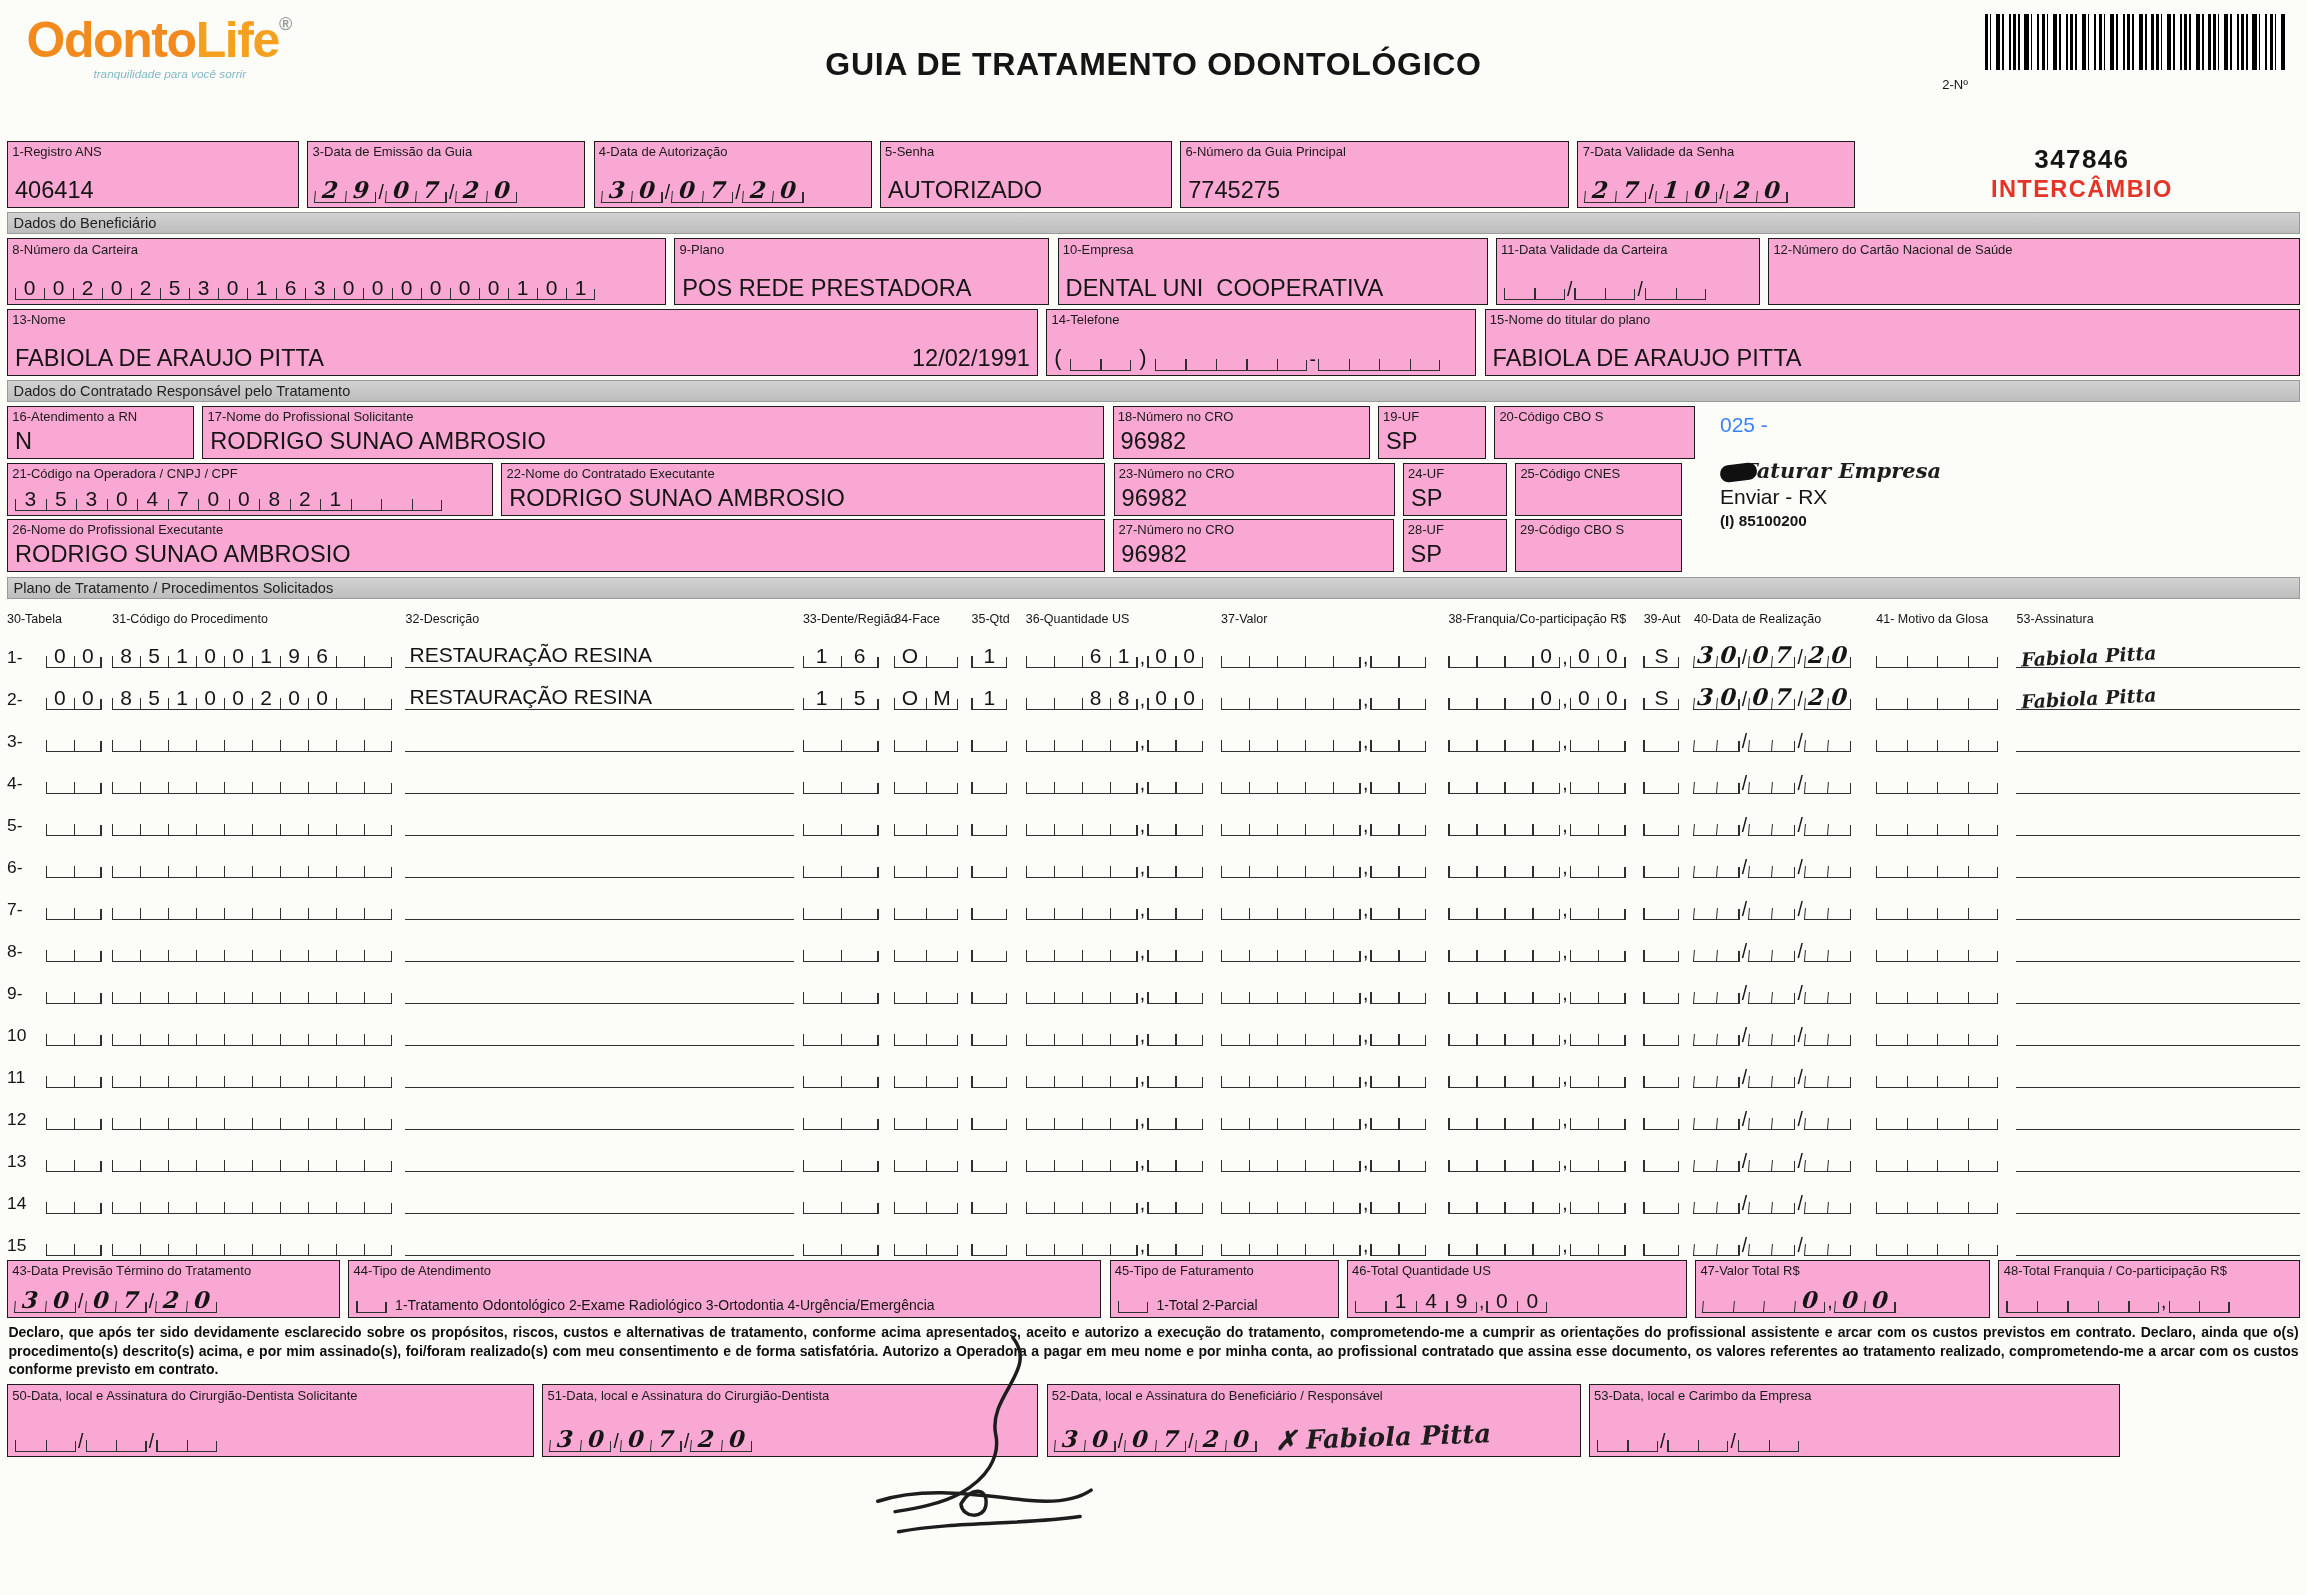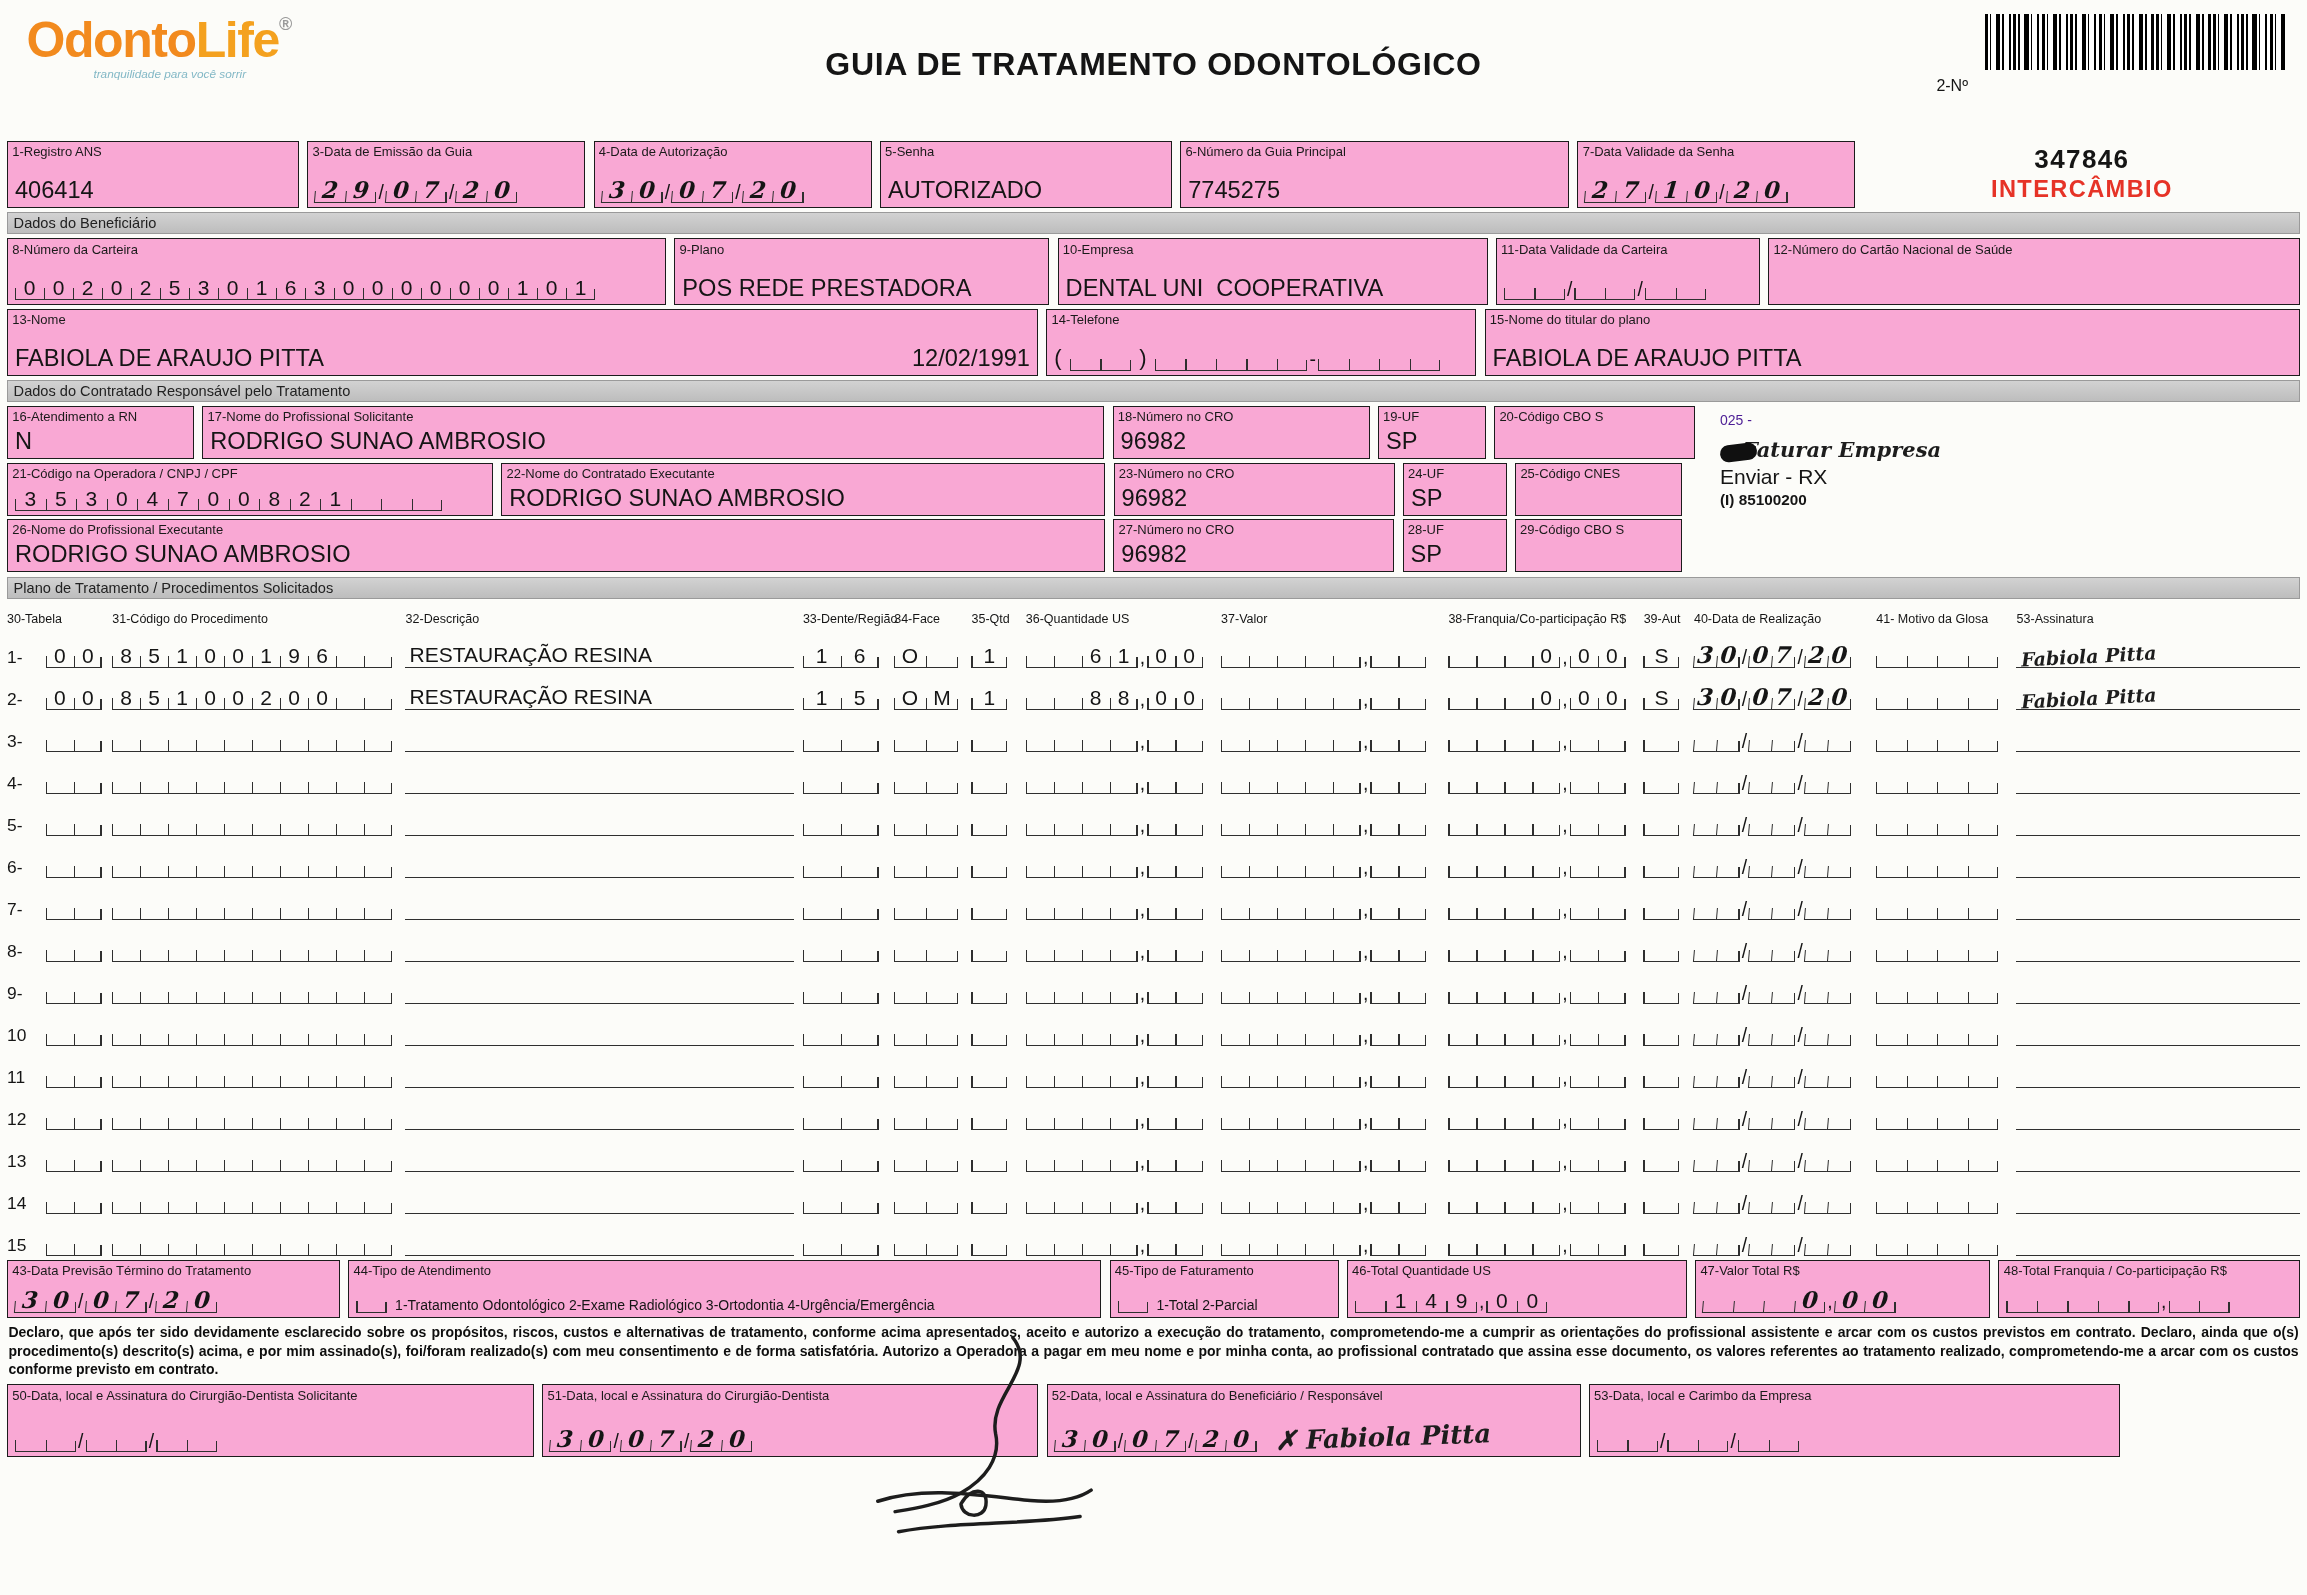--- a/index.html
+++ b/index.html
@@ -9,21 +9,21 @@
 
   
   .header{position:relative;height:132px}
   .logo{position:absolute;left:19.4px;top:9.7px}
   .logo-text{font-size:50px;font-weight:bold;letter-spacing:-1.4px;line-height:1}
   .lg-odonto{color:#f28a1e}
   .lg-life{color:#f4a11f}
   .lg-reg{color:#9a9a9a;font-size:18px;vertical-align:top}
   .lg-tag{font-size:11.8px;color:#83b8c6;margin:1.4px 0 0 67px;font-style:italic}
   .form-title{position:absolute;left:0;right:0;top:40px;text-align:center;font-size:32px;font-weight:bold;letter-spacing:0.7px}
-  .docno{position:absolute;right:332px;top:71px;font-size:16px}
+  .docno{position:absolute;right:332px;top:71px;font-size:13px}
   .barcode{position:absolute;right:15.3px;top:8.3px;width:300px;height:56px;
     background:repeating-linear-gradient(90deg,#000 0 2.8px,#fff 2.8px 4.9px,#000 4.9px 6.2px,#fff 6.2px 11px,#000 11px 15.3px,#fff 15.3px 17.4px,#000 17.4px 19px,#fff 19px 23.6px,#000 23.6px 26px,#fff 26px 28.5px)}
 
   
   .frow{display:flex;gap:8.3px;margin:3.5px 0;align-items:stretch}
   .fbox{border:1.4px solid #1c1c1c;background:#f9a8d4;position:relative;padding:18px 7px 4.2px;display:flex;align-items:flex-end;gap:8.3px;overflow:hidden}
   .flabel{position:absolute;top:2.1px;left:4.2px;font-size:13px;white-space:nowrap;color:#1a1a1a}
   .fvalue{font-size:23.6px;line-height:1.05;white-space:pre}
   .row-h96 .fbox{height:67px}
   .row-h76 .fbox{height:53px;padding-top:16.7px}
@@ -44,21 +44,21 @@
   .hw{font-family:"DejaVu Serif",serif;font-style:italic;font-weight:700;color:#1d1d1d}
 
   
   .b8 .c{width:29px}
   .nome-box{justify-content:space-between}
   .paren{font-size:22px;align-self:flex-end}
 
   
   .sec-contratado{position:relative}
   .margin-notes{position:absolute;left:1713px;top:5.6px;line-height:1.25}
-  .note-code{color:#4c1d95;font-size:14px;margin-bottom:8px}
+  .note-code{color:#3b82f6;font-size:21px;margin-bottom:20px}
   .note-hand{font-size:21px;position:relative}
   .blob{display:inline-block;width:37px;height:16.7px;background:#101010;border-radius:8.3px;transform:rotate(-7deg);margin-right:-14px;vertical-align:middle}
   .note-print{font-size:21px}
   .note-small{font-size:15.3px;font-weight:bold}
 
   
   .prow-head{display:flex;gap:8.3px;align-items:flex-end;height:23.6px;margin-top:2.8px}
   .phead{font-size:12.5px;white-space:nowrap;overflow:visible}
   .prow{display:flex;gap:8.3px;align-items:flex-end;height:42px}
   .pcol{flex:0 0 auto}

